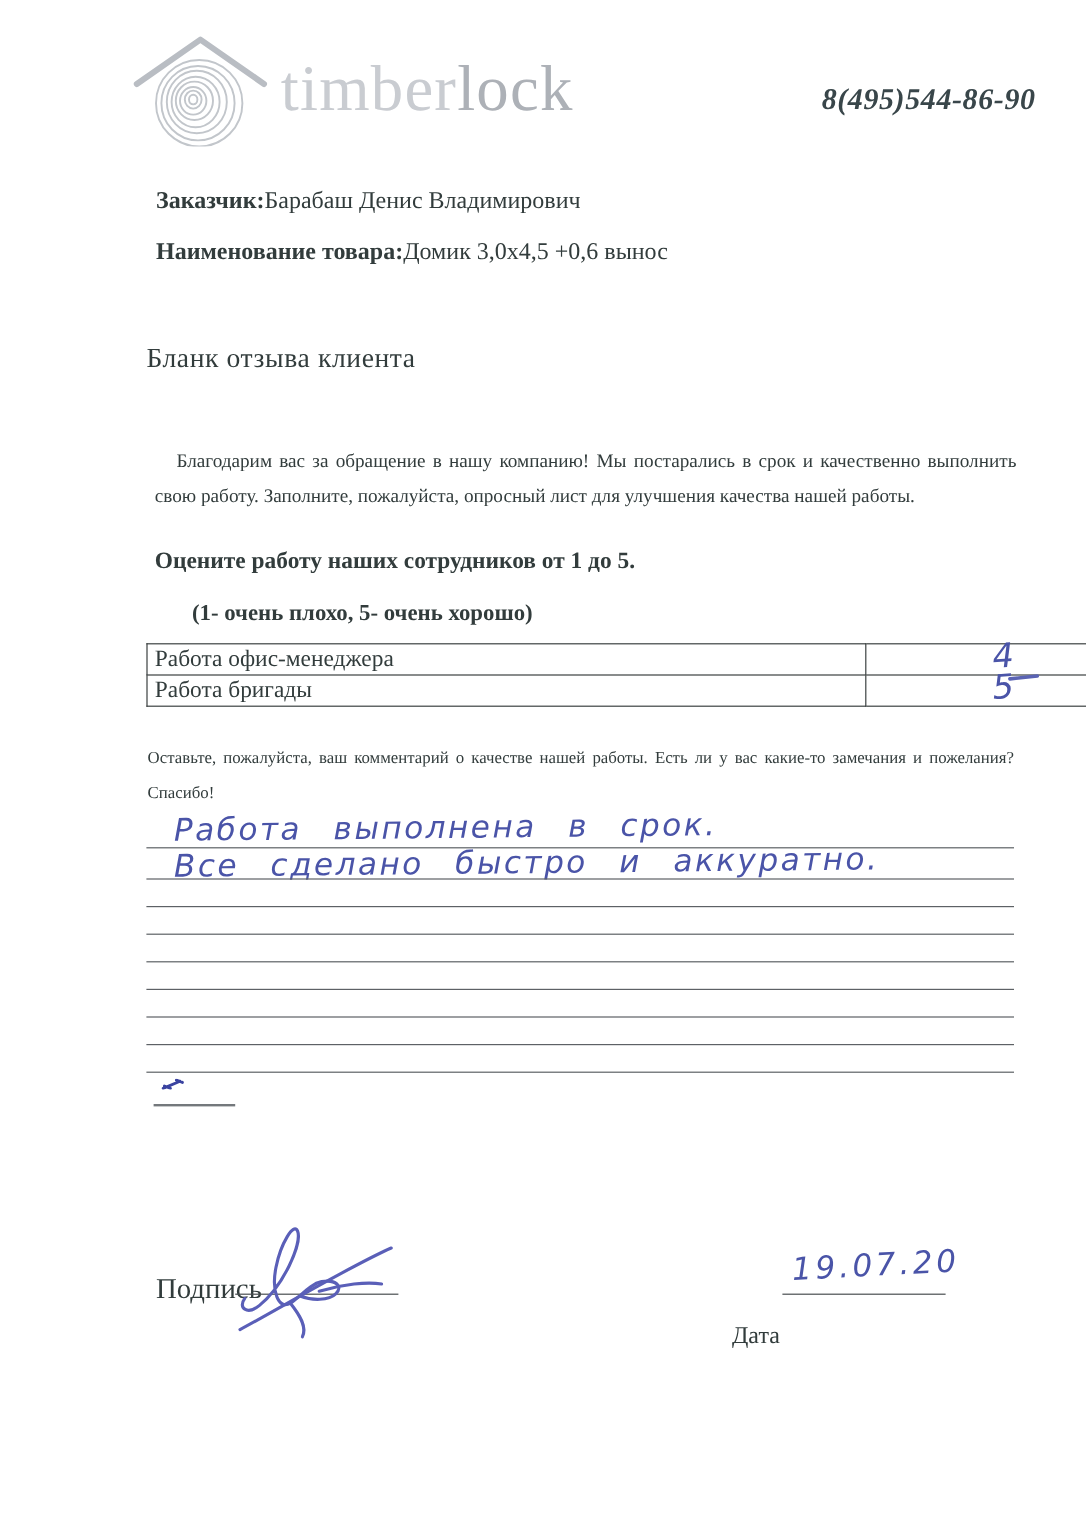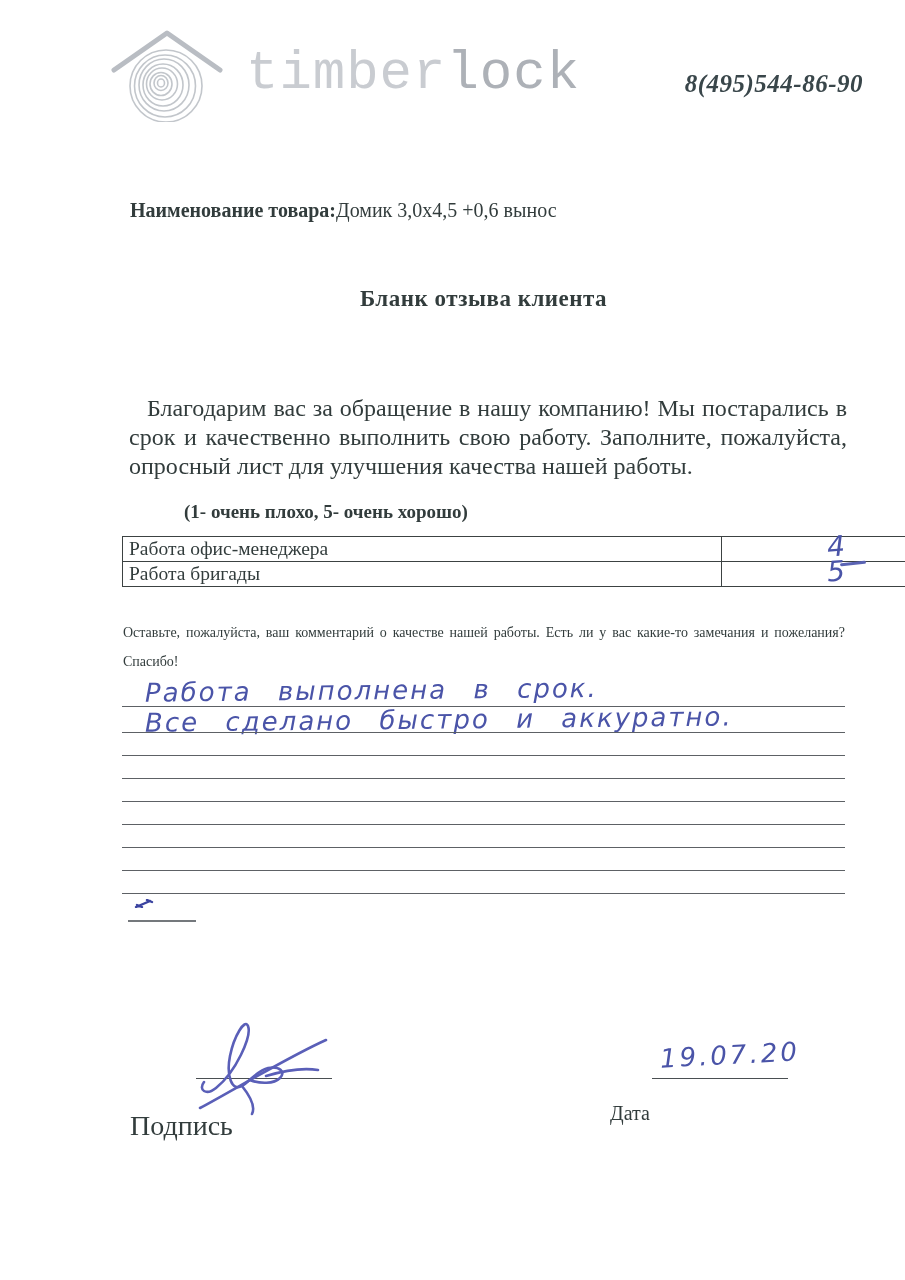--- a/index.html
+++ b/index.html
@@ -9,53 +9,53 @@
     margin:0 auto;
     background:#ffffff;
     font-family:"Liberation Serif","DejaVu Serif",serif;
     color:#323c3c;
     overflow:hidden;
   }
   
   .logo{position:absolute;left:108px;top:26px;display:flex;align-items:center;}
   .logo-icon{width:118px;height:96px;}
   .logo-text{
-    font-family:Liberation Mono, monospace;
+    font-family:Liberation Serif, serif;
     font-size:54px;font-weight:400;letter-spacing:1px;
-    line-height:96px;margin-left:20px;
+    line-height:96px;margin-left:8px;
   }
   .logo-text .lt{color:#c9ccd1;}
   .logo-text .dk{color:#adb1b7;}
   .phone{
     position:absolute;right:42px;top:70px;
     font-size:25px;font-weight:bold;font-style:italic;
     color:#39464a;letter-spacing:0.5px;
   }
   
   .info-line{position:absolute;left:130px;font-size:20px;}
   .info-line b{font-weight:bold;}
   .line-customer{top:156px;}
   .line-product{top:199px;}
   
   .doc-title{
     position:absolute;left:122px;width:723px;top:286px;
-    text-align:center;font-size:23px;font-weight:bold;letter-spacing:0.5px;
+    text-align:left;font-size:23px;font-weight:normal;letter-spacing:0.5px;
   }
   
   .intro{
     position:absolute;left:129px;top:370px;width:718px;
-    font-size:24px;line-height:29px;text-align:justify;text-indent:18px;margin-top:24px;
+    font-size:16px;line-height:29px;text-align:justify;text-indent:18px;
   }
   .rate-heading{
     position:absolute;left:129px;top:457px;
     font-size:19.5px;font-weight:bold;
   }
   .scale-note{
     position:absolute;left:160px;top:501px;
-    font-size:19px;font-weight:bold;margin-left:24px;
+    font-size:19px;font-weight:bold;
   }
   
   .rate-table{
     position:absolute;left:122px;top:536px;width:828px;
     border-collapse:collapse;
   }
   .rate-table td{
     border:1.5px solid #3c4242;
     font-size:19.5px;
     height:24px;padding:0 6px;
@@ -84,21 +84,21 @@
   }
   .hw1{top:674px;}
   .hw2{top:704px;}
   .pen-mark{
     position:absolute;left:134px;top:899px;width:20px;height:9px;
   }
   .short-line{
     position:absolute;left:128px;top:920px;width:68px;border-top:2px solid #74787c;
   }
   
-  .sig-label{position:absolute;left:130px;top:1062px;font-size:28px;margin-top:48px;}
+  .sig-label{position:absolute;left:130px;top:1062px;font-size:24px;}
   .sig-line{position:absolute;left:196px;top:1078px;width:136px;border-top:1.5px solid #4a4f52;}
   .sig-svg{position:absolute;left:190px;top:1012px;width:160px;height:110px;}
   .date-label{position:absolute;left:610px;top:1062px;font-size:20px;margin-top:40px;}
   .date-line{position:absolute;left:652px;top:1078px;width:136px;border-top:1.5px solid #4a4f52;}
   .date-value{
     position:absolute;left:660px;top:1040px;
     font-size:26px;letter-spacing:3px;transform:rotate(-3deg);white-space:nowrap;
   }
 </style>
 </head>
@@ -117,28 +117,32 @@
         <ellipse cx="54" cy="58" rx="15.5" ry="16"></ellipse>
         <ellipse cx="53" cy="58" rx="11" ry="11.5"></ellipse>
         <ellipse cx="53" cy="57" rx="7" ry="7.5"></ellipse>
         <ellipse cx="53" cy="57" rx="3.5" ry="4"></ellipse>
       </g>
     </svg>
     <div class="logo-text"><span class="lt">timber</span><span class="dk">lock</span></div>
   </div>
   <div class="phone">8(495)544-86-90</div>
 
+  <div class="info-line line-customer">
+    <b>Заказчик:</b><span>Барабаш Денис Владимирович</span>
+  </div>
   <div class="info-line line-product">
     <b>Наименование товара:</b><span>Домик 3,0х4,5 +0,6 вынос</span>
   </div>
 
   <div class="doc-title">Бланк отзыва клиента</div>
 
   <div class="intro">Благодарим вас за обращение в нашу компанию! Мы постарались в срок и качественно выполнить свою работу. Заполните, пожалуйста, опросный лист для улучшения качества нашей работы.</div>
 
+  <div class="rate-heading">Оцените работу наших сотрудников от 1 до 5.</div>
   <div class="scale-note">(1- очень плохо, 5- очень хорошо)</div>
 
   <table class="rate-table">
     <tbody>
         <tr>
       <td>Работа  офис-менеджера</td>
       <td class="val">
         <span class="hand rate-val">4</span>
         <span class="pen-dash"></span>
       </td>

